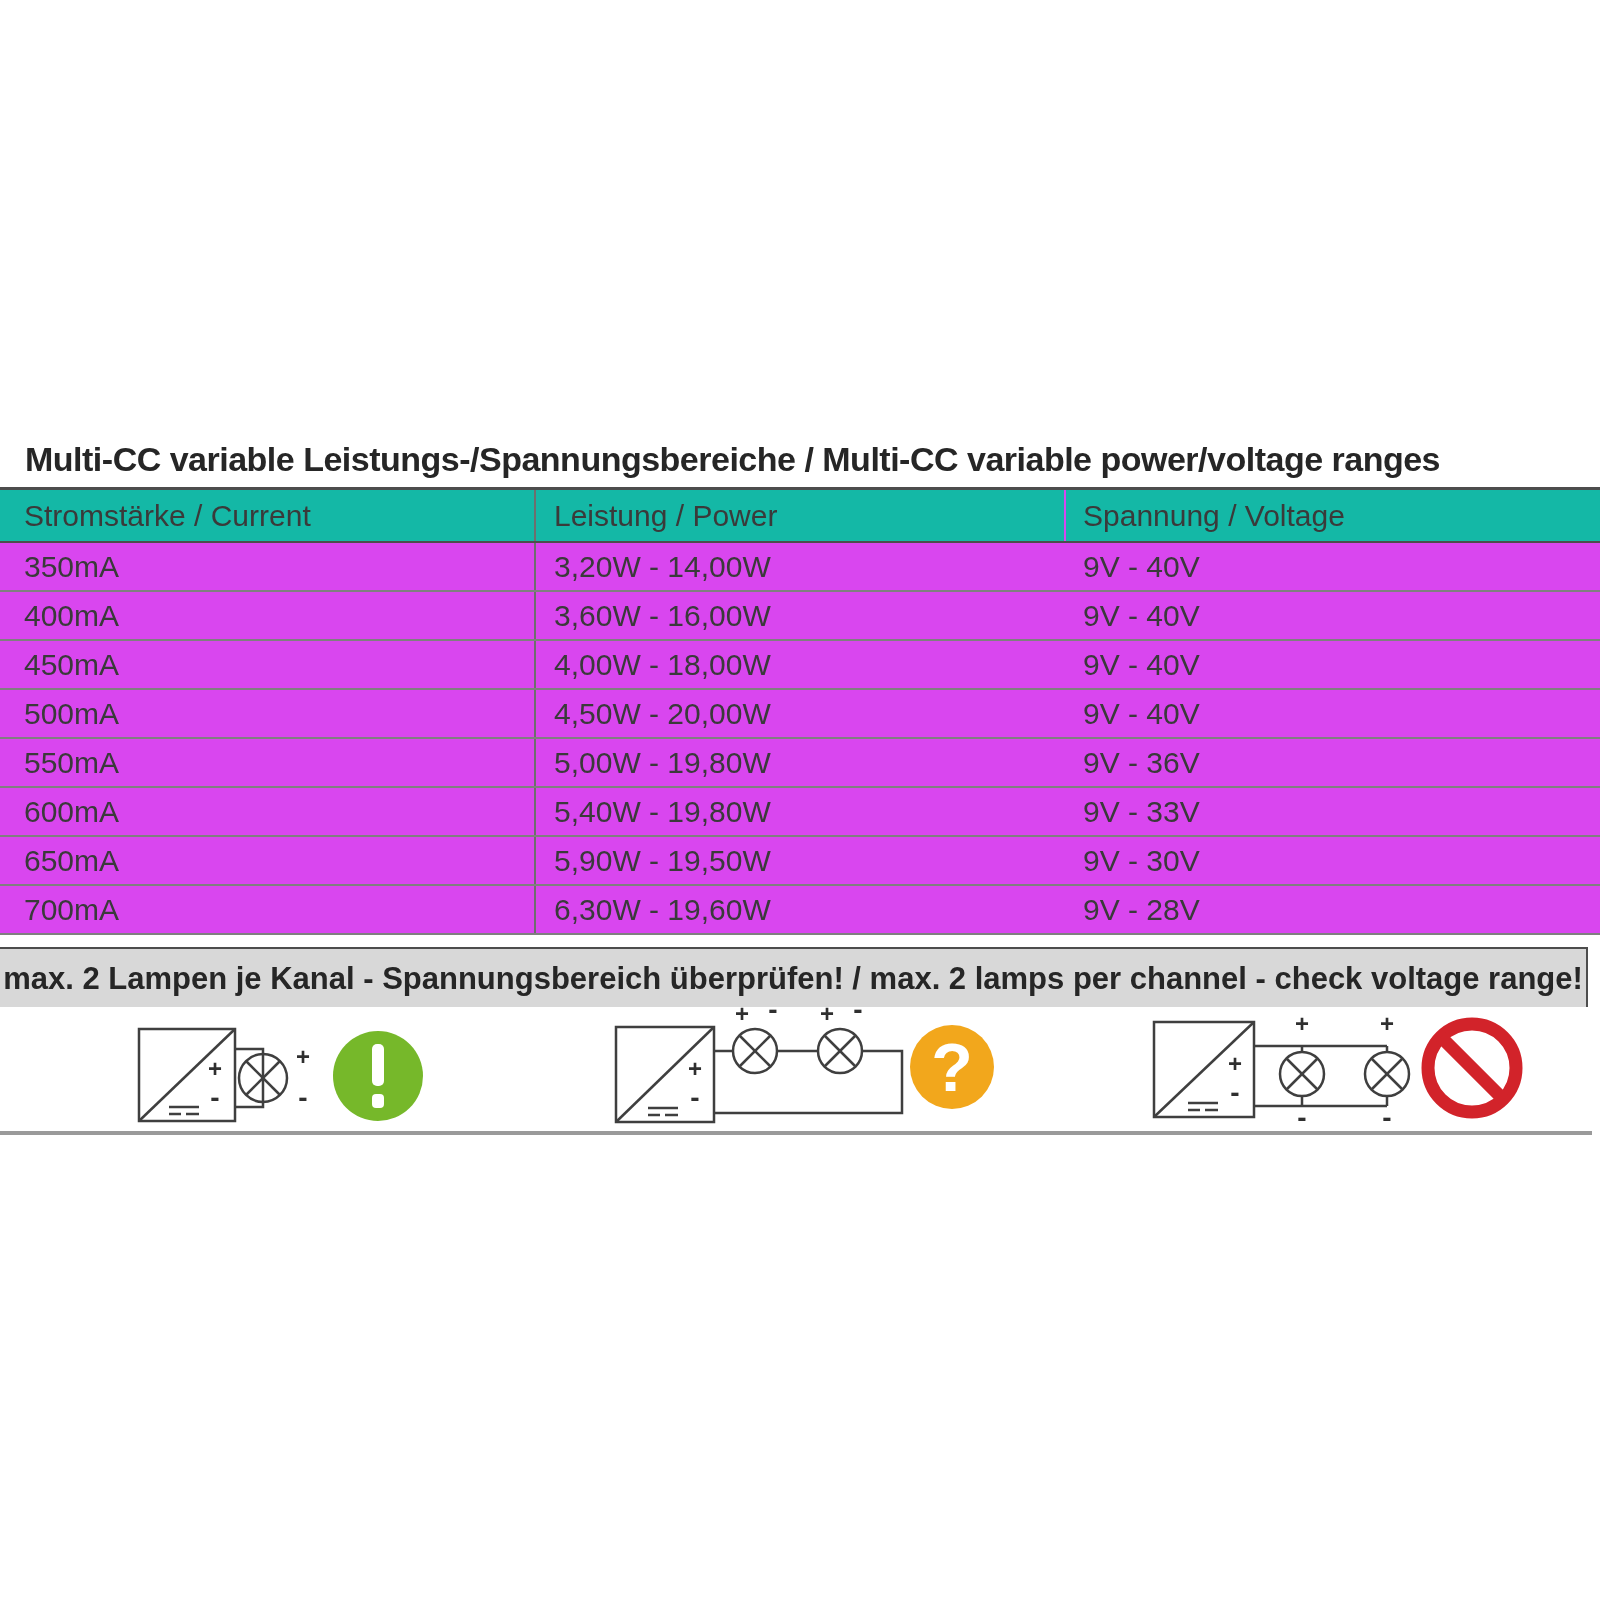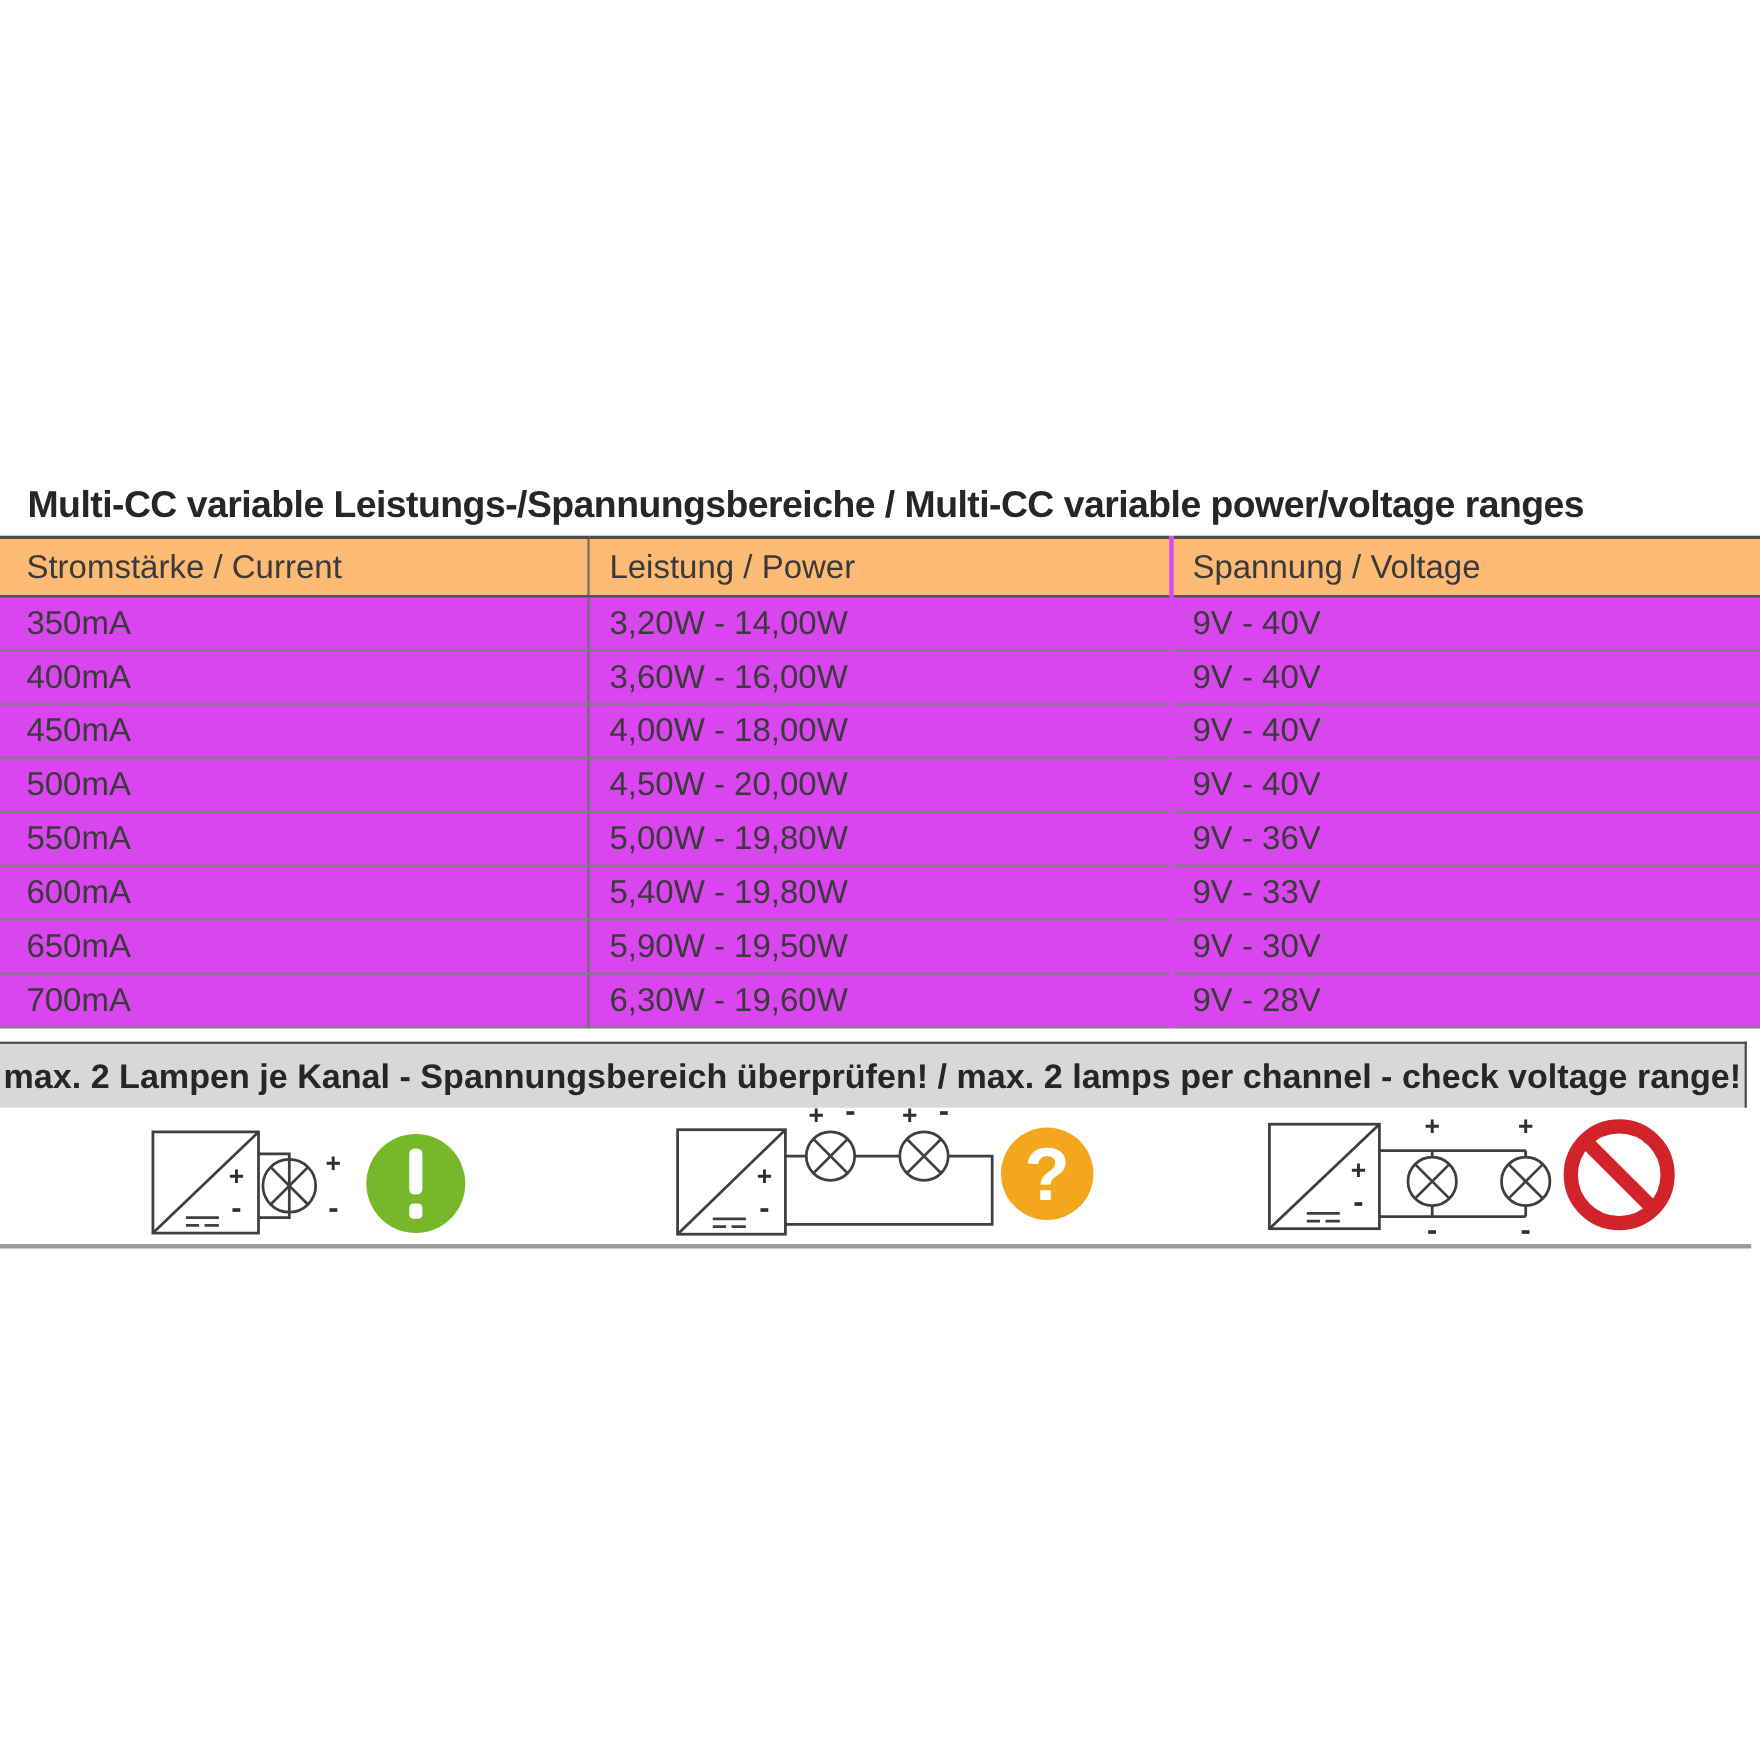--- a/index.html
+++ b/index.html
@@ -7,27 +7,27 @@
        font-family:"Liberation Sans",sans-serif;color:#383838;}
   .page{position:absolute;inset:0;background:#ffffff;}
 
   .title{position:absolute;left:25px;top:440px;width:1550px;
          font-size:34px;font-weight:bold;color:#262626;letter-spacing:-0.5px;
          white-space:nowrap;}
 
   table.spec{position:absolute;top:487px;left:0;width:1600px;
              border-collapse:collapse;table-layout:fixed;}
   table.spec col.c1{width:535px;} table.spec col.c2{width:530px;} table.spec col.c3{width:535px;}
-  table.spec th{height:51px;background:#fdba74;font-weight:normal;text-align:left;
+  table.spec th{height:51px;background:#14b8a6;font-weight:normal;text-align:left;
                 font-size:30px;color:#3a3a3a;padding:0 0 0 24px;
                 border-top:3px solid #4d4d4d;border-bottom:2px solid #4d4d4d;}
   table.spec td{height:47px;background:#d946ef;font-size:30px;color:#3a3a3a;
                 padding:0 0 0 24px;border-bottom:2px solid #7f7f7f;}
   table.spec th:nth-child(1),table.spec td:nth-child(1){border-right:2px solid #6e6e6e;}
-  table.spec th:nth-child(2),table.spec td:nth-child(2){border-right:4px solid #d946ef;padding-left:18px;}
+  table.spec th:nth-child(2),table.spec td:nth-child(2){border-right:2px solid #d946ef;padding-left:18px;}
   table.spec th:nth-child(3),table.spec td:nth-child(3){padding-left:17px;}
 
   .banner{position:absolute;top:947px;left:0;width:1588px;height:64px;
           background:#d8d8d8;border-top:2px solid #4d4d4d;border-bottom:2px solid #4d4d4d;
           border-right:2px solid #4d4d4d;box-sizing:border-box;
           display:flex;align-items:center;justify-content:center;
           font-size:31px;font-weight:bold;color:#262626;white-space:nowrap;}
 
   .diagram-band{position:absolute;top:1007px;left:0;width:1600px;height:124px;background:#ffffff;}
   .divider{position:absolute;top:1131px;left:0;width:1592px;height:4px;background:#9a9a9a;}

